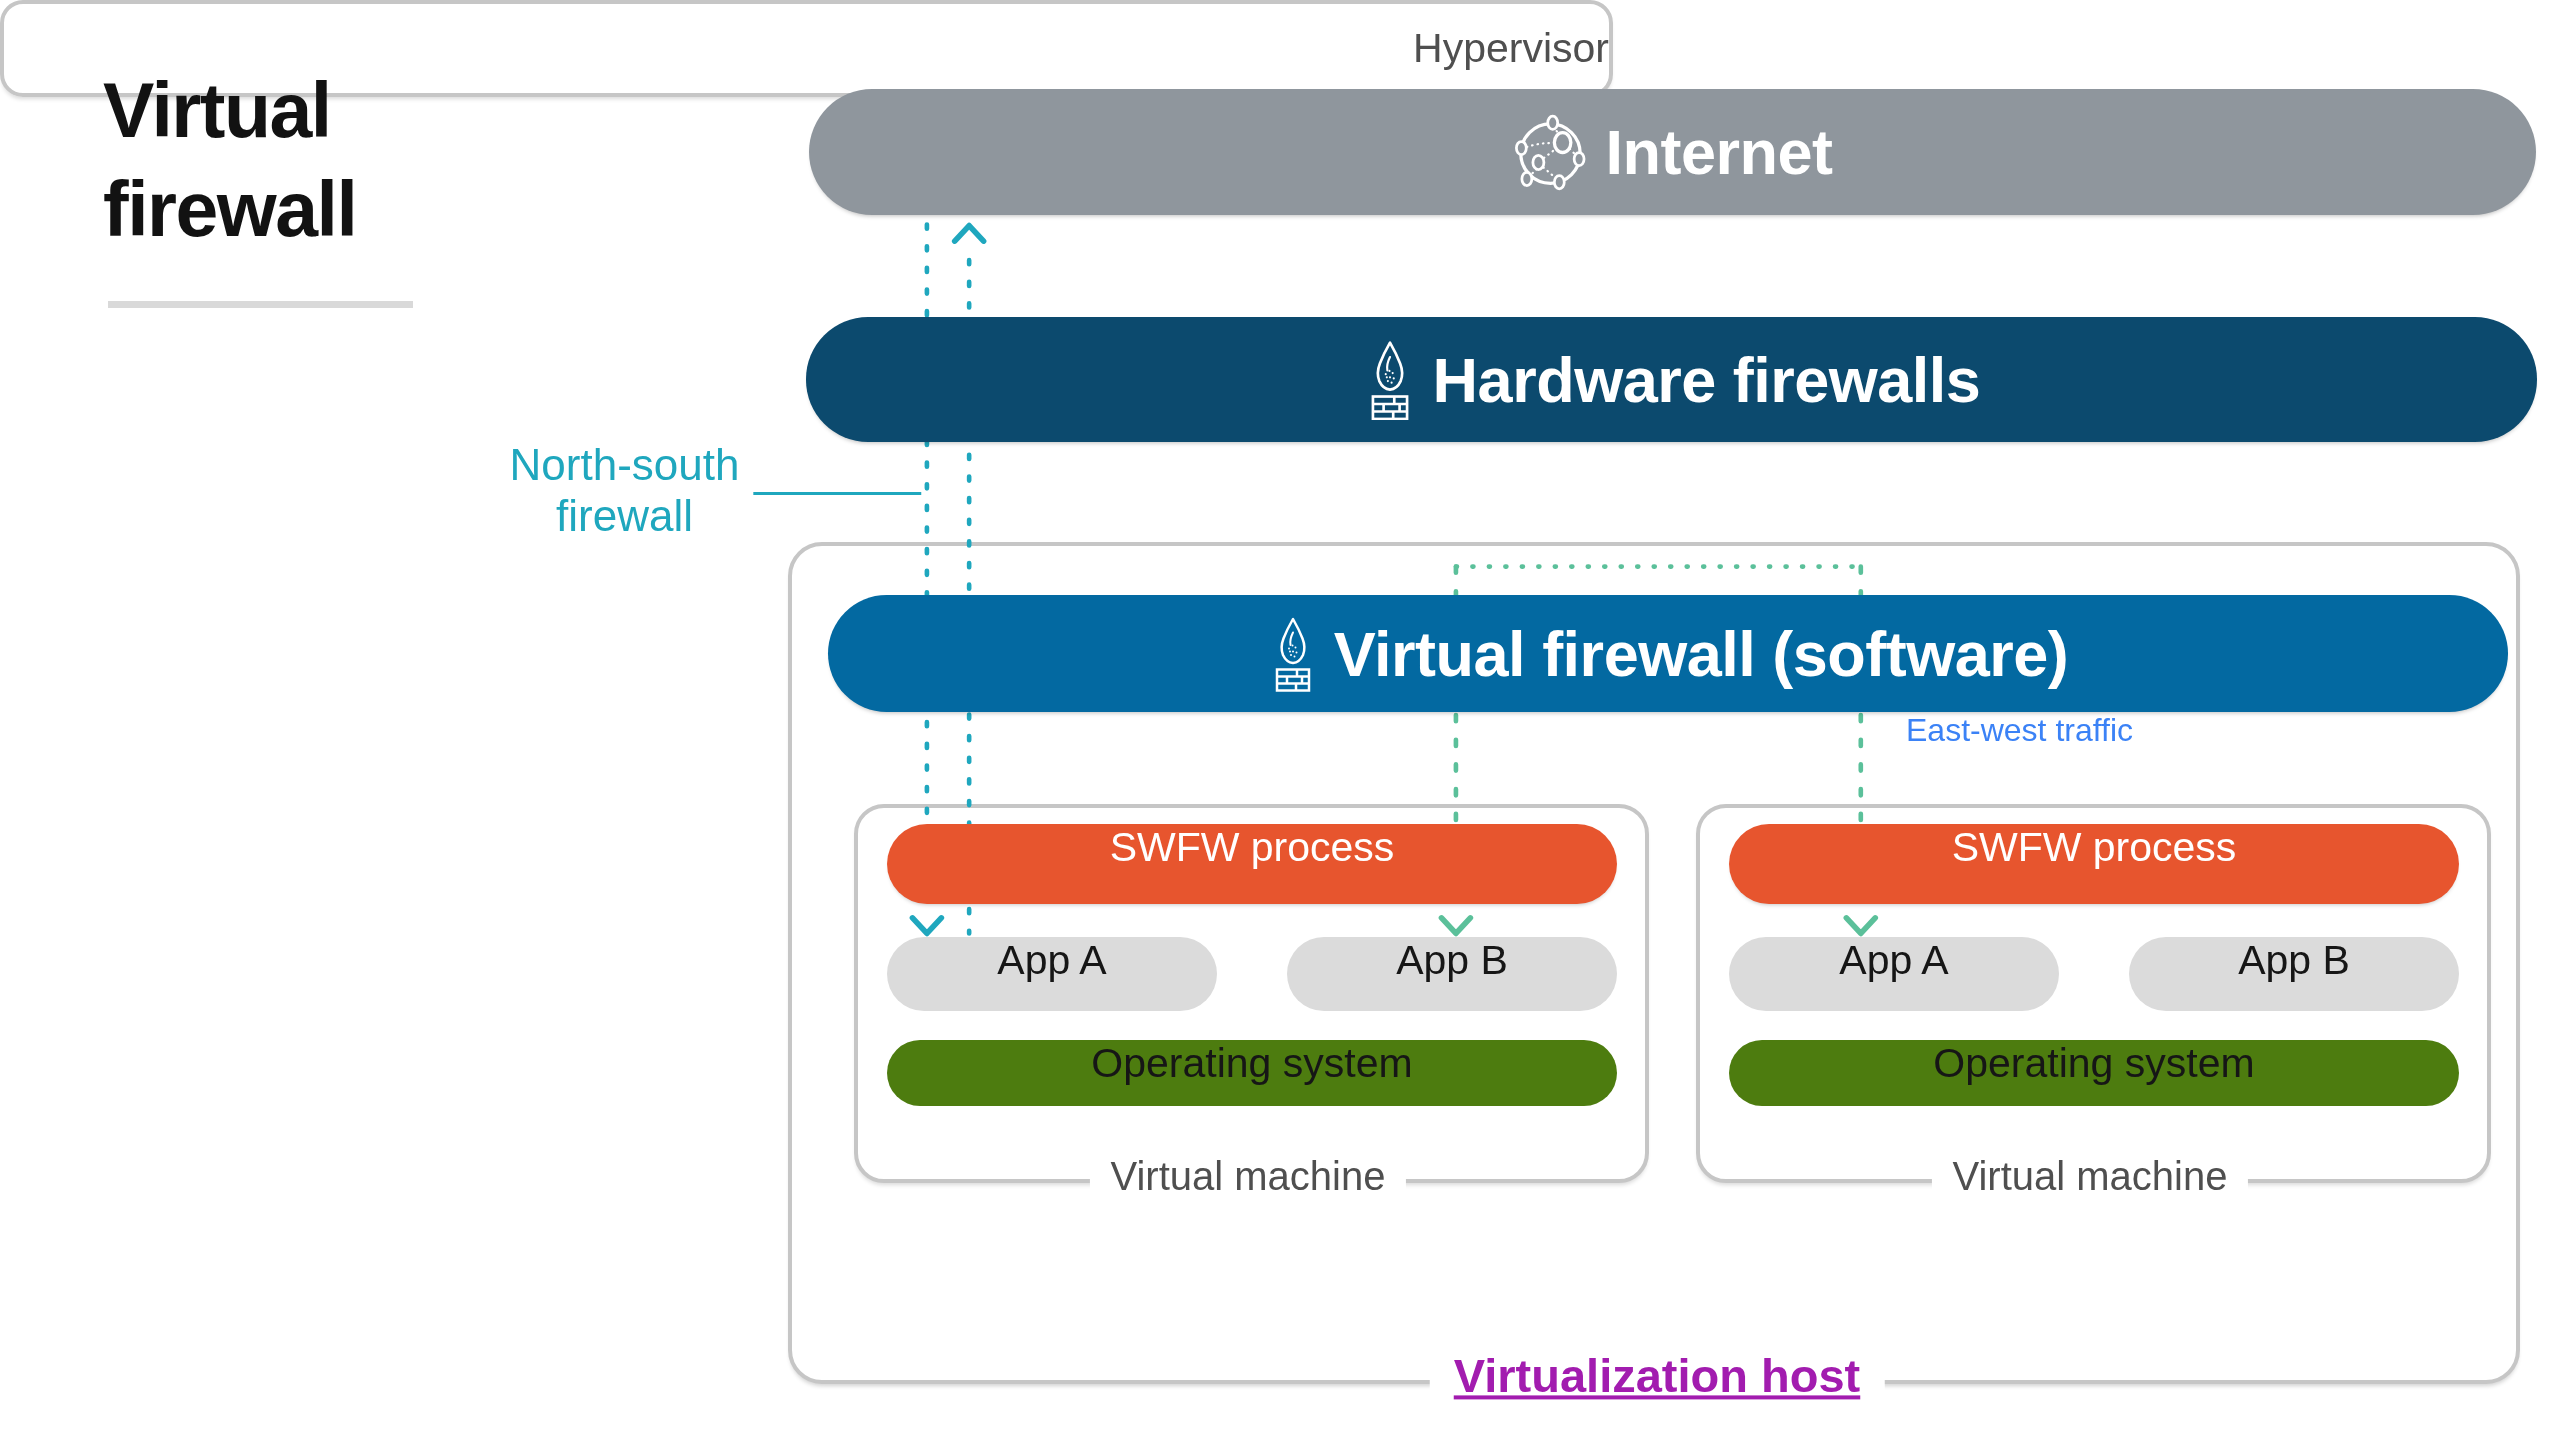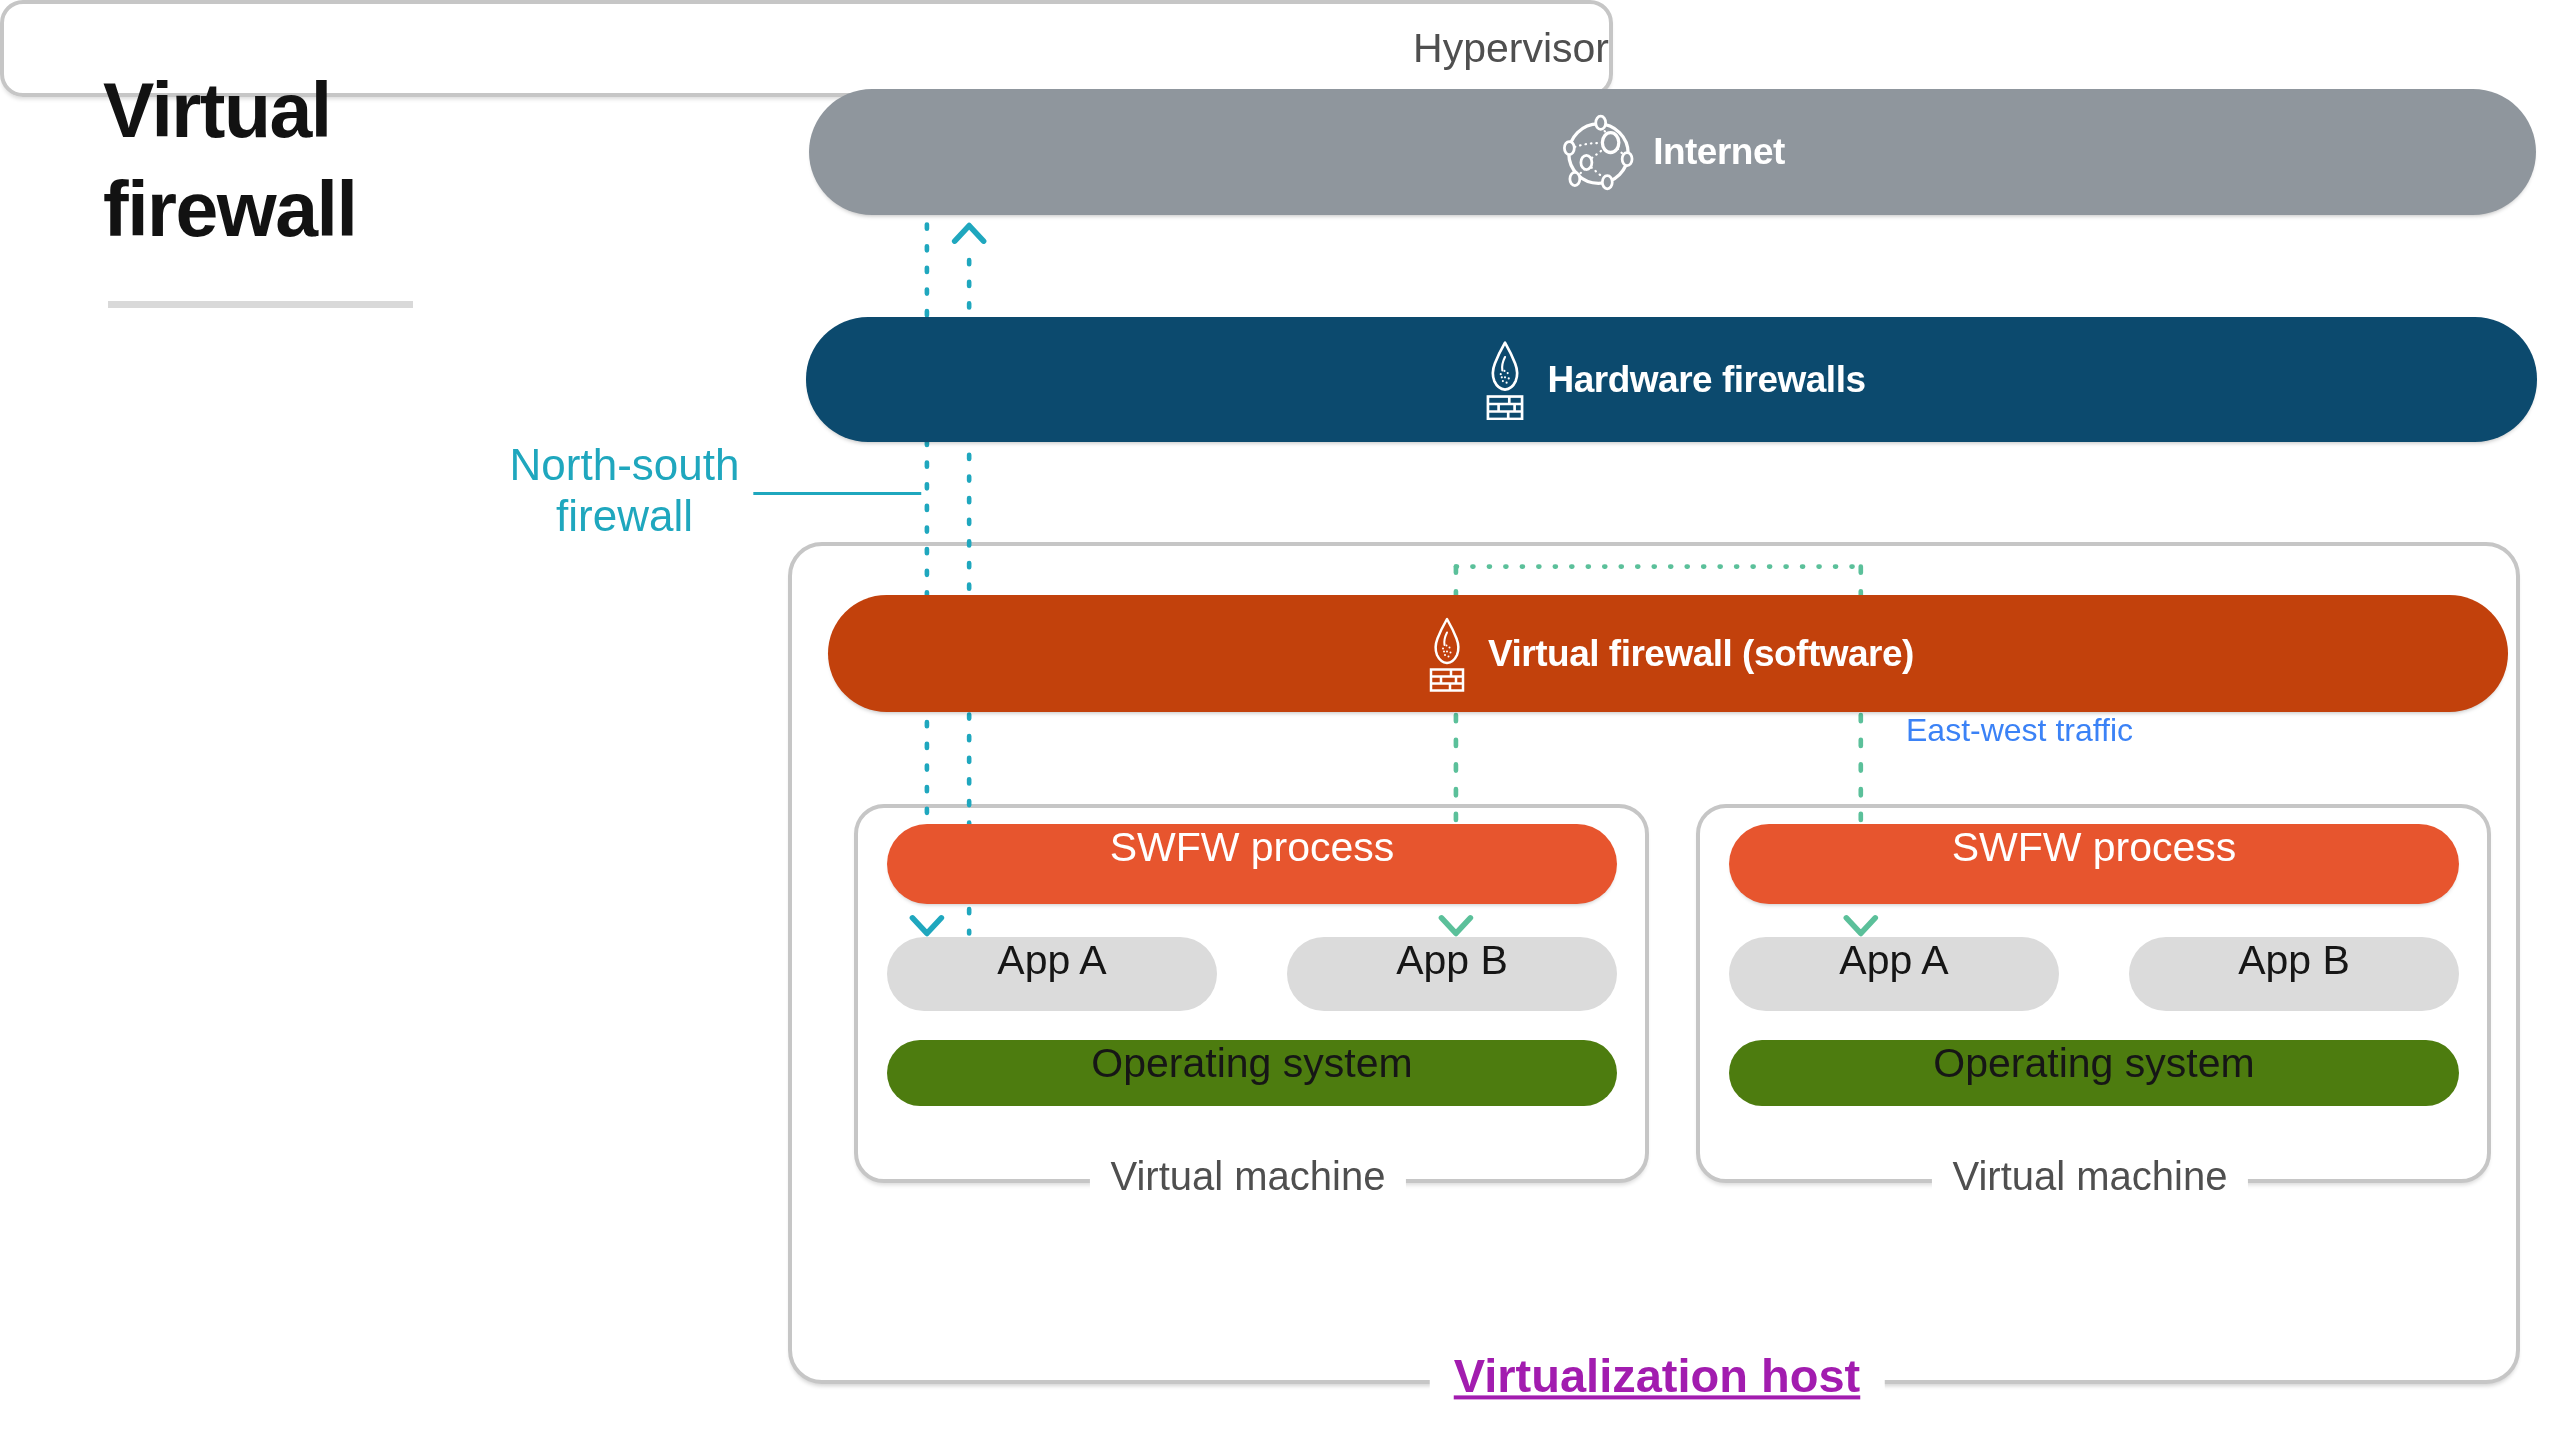--- a/index.html
+++ b/index.html
@@ -15,26 +15,26 @@
   
   #page-title{
     position:absolute;left:103px;top:61px;width:402px;
     font-size:77px;line-height:1.29;font-weight:700;letter-spacing:-1.5px;color:#121212;z-index:3;
   }
   #title-divider{position:absolute;left:108px;top:301px;width:305px;height:6.7px;background:#D9D9D9;z-index:3;}
 
   
   .bar{
     display:flex;align-items:center;justify-content:center;gap:16px;
-    color:#ffffff;font-weight:700;font-size:37px;letter-spacing:-0.5px;
+    color:#ffffff;font-weight:700;font-size:63px;letter-spacing:-0.5px;
     box-shadow:0 3.6px 4.6px -2.6px rgba(0,0,0,0.25);
   }
   #internet-bar{left:809px;top:89px;width:1727px;height:126px;border-radius:63px;background:#8F969D;}
   #hwfw-bar{left:806px;top:317px;width:1731px;height:125px;border-radius:62px;background:#0c4a6e;}
-  #vfw-bar{left:828px;top:595px;width:1680px;height:117px;border-radius:59px;background:#c2410c;}
+  #vfw-bar{left:828px;top:595px;width:1680px;height:117px;border-radius:59px;background:#0369a1;}
 
   
   #host-box{left:788px;top:542px;width:1724px;height:834px;border-radius:34px;
             box-shadow:0 4.6px 4.6px -2.6px rgba(0,0,0,0.18);}
   .vm-box{top:804px;width:787px;height:371px;border:4.1px solid #C6C6C6;border-radius:30px;
           box-shadow:0 4.1px 4.1px -2.6px rgba(0,0,0,0.15);}
   #vm-box-left{left:854px;}
   #vm-box-right{left:1696px;}
   #hypervisor-box{left:850px;top:1227px;width:1605px;height:89px;border:4.1px solid #C6C6C6;border-radius:23px;
           box-shadow:0 4.1px 4.1px -2.6px rgba(0,0,0,0.15);

